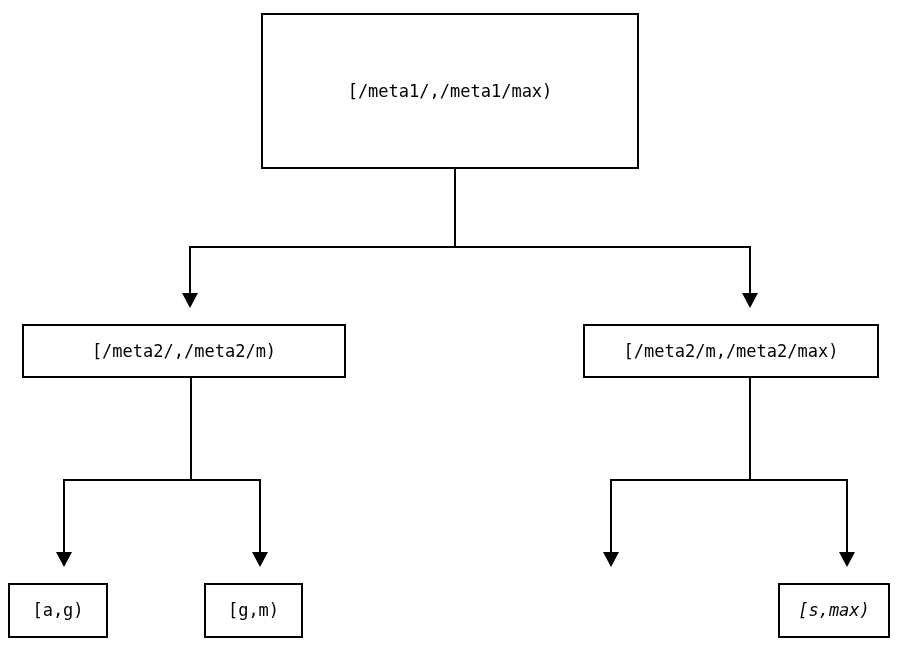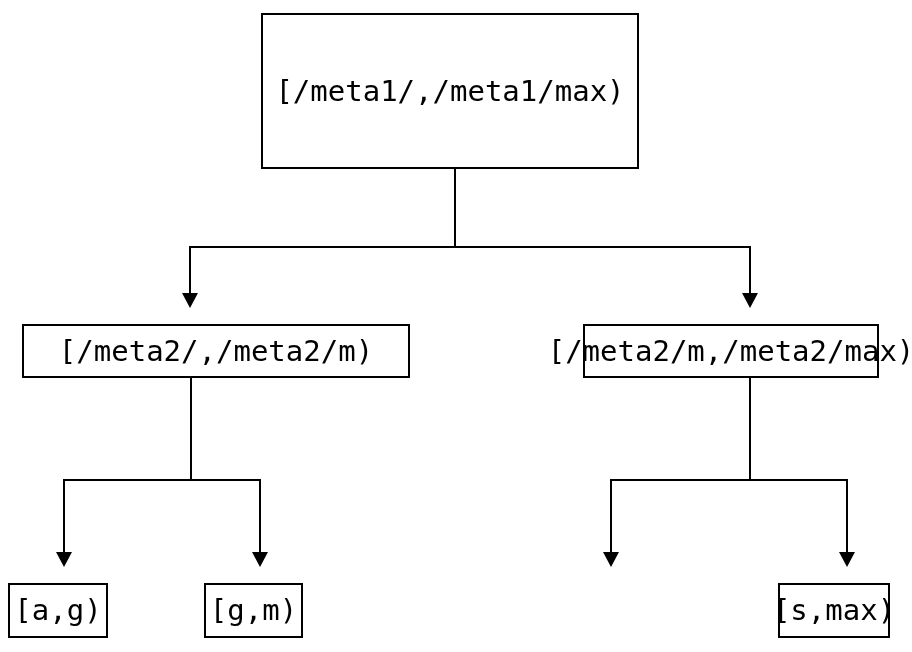--- a/index.html
+++ b/index.html
@@ -32,31 +32,31 @@
   }
   .node {
     position: absolute;
     box-sizing: border-box;
     border: 2px solid var(--box_border, #000000);
     background: var(--background, #ffffff);
     display: flex;
     align-items: center;
     justify-content: center;
     color: var(--text_color, #000000);
-    font-size: 29px;
+    font-size: 17px;
     line-height: 1;
     white-space: nowrap;
   }
   .node-root       { left: 261px; top: 13px;  width: 378px; height: 156px; }
-  .node-meta2-low  { left: 22px;  top: 324px; width: 388px; height: 54px; }
+  .node-meta2-low  { left: 22px;  top: 324px; width: 324px; height: 54px; }
   .node-meta2-high { left: 583px; top: 324px; width: 296px; height: 54px; }
   .node-leaf-ag    { left: 8px;   top: 583px; width: 100px; height: 55px; }
   .node-leaf-gm    { left: 204px; top: 583px; width: 99px;  height: 55px; }
   .node-leaf-ms    { left: 553px; top: 583px; width: 100px; height: 55px; }
-  .node-leaf-smax  { left: 778px; top: 583px; width: 112px; height: 55px; }
+  .node-leaf-smax  { left: 778px; top: 583px; width: 112px; height: 55px; font-style: italic; }
 </style>
 </head>
 <body style="--background: #ffffff; --line_color: #000000; --box_border: #000000; --text_color: #000000;">
 
 <div class="canvas">
 
   <svg class="edges" viewBox="0 0 912 652" xmlns="http://www.w3.org/2000/svg">
 
     <line x1="455" y1="169" x2="455" y2="248"></line>
     <line x1="190" y1="247" x2="750" y2="247"></line>

